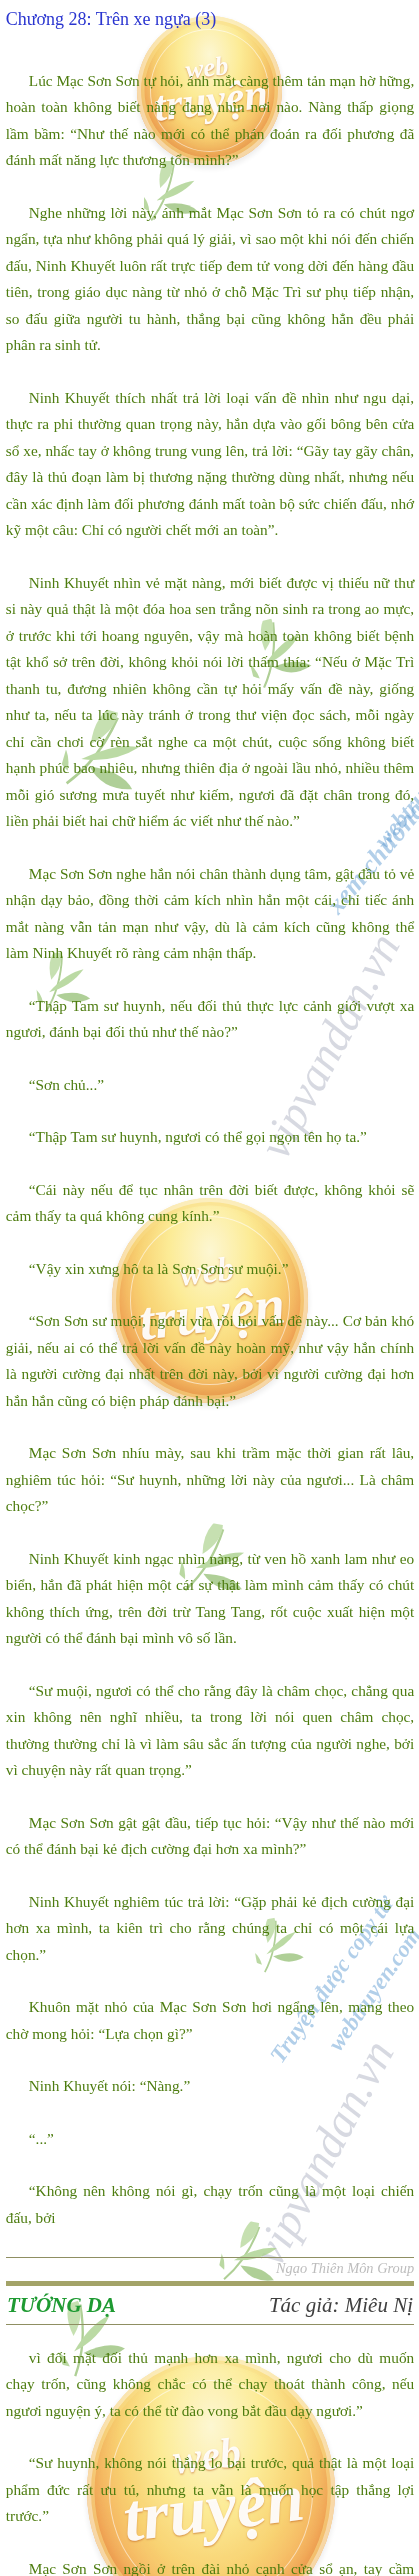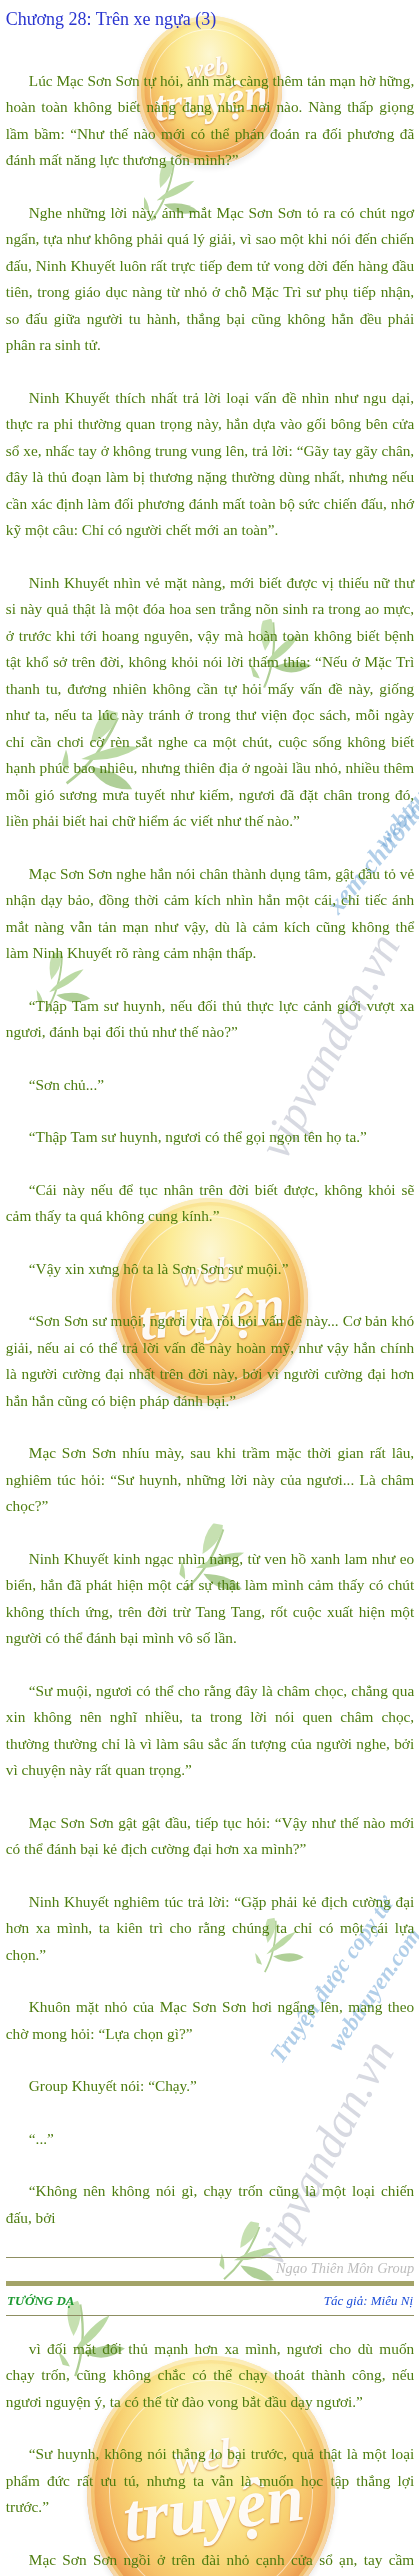--- a/index.html
+++ b/index.html
@@ -22,24 +22,24 @@
   
   .divider{margin:15px 0 19.6px 0;}
   .thin-rule{border:0;border-top:1.2px solid #8f8f62;height:0;margin:0;}
   .group-label{
     text-align:right;color:#bdbdbd;font-style:italic;
     font-size:14.4px;margin:1.7px 0 4px 0;
   }
   .thick-rule{height:5.2px;background:#a3a368;margin:0 0 7px 0;}
   .meta-row{
     display:flex;justify-content:space-between;align-items:flex-end;
-    font-style:italic;font-size:13px;padding:0 1.2px 5.8px 1.2px;
+    font-style:italic;font-size:21px;padding:0 1.2px 5.8px 1.2px;
   }
   .book-title{color:#1e9a32;font-weight:bold;}
-  .author{color:#1d4ed8;}
+  .author{color:#404040;}
   
   .decor{position:absolute;inset:0;z-index:0;pointer-events:none;}
   .badge{
     position:absolute;border-radius:50%;
     background:radial-gradient(ellipse at 50% 26%,
       #fdf7cf 0%, #fcea8e 30%, #f8cf68 52%, #f3a04c 76%, #ea7e34 100%);
     box-shadow:
       inset 0 0 0 4px rgba(255,255,255,.40),
       inset 0 0 0 7.5px rgba(250,220,130,.55),
       inset 0 -11.5px 19.6px rgba(205,95,25,.45),
@@ -160,21 +160,21 @@
       <p class="para">“Thập Tam sư huynh, ngươi có thể gọi ngọn tên họ ta.”</p>
       <p class="para">“Cái này nếu để tục nhân trên đời biết được, không khỏi sẽ cảm thấy ta quá không cung kính.”</p>
       <p class="para">“Vậy xin xưng hô ta là Sơn Sơn sư muội.”</p>
       <p class="para">“Sơn Sơn sư muội, ngươi vừa rồi hỏi vấn đề này... Cơ bản khó giải, nếu ai có thể trả lời vấn đề này hoàn mỹ, như vậy hắn chính là người cường đại nhất trên đời này, bởi vì người cường đại hơn hắn hắn cũng có biện pháp đánh bại.”</p>
       <p class="para">Mạc Sơn Sơn nhíu mày, sau khi trầm mặc thời gian rất lâu, nghiêm túc hỏi: “Sư huynh, những lời này của ngươi... Là châm chọc?”</p>
       <p class="para">Ninh Khuyết kinh ngạc nhìn nàng, từ ven hồ xanh lam như eo biển, hắn đã phát hiện một cái sự thật làm mình cảm thấy có chút không thích ứng, trên đời trừ Tang Tang, rốt cuộc xuất hiện một người có thể đánh bại mình vô số lần.</p>
       <p class="para">“Sư muội, ngươi có thể cho rằng đây là châm chọc, chẳng qua xin không nên nghĩ nhiều, ta trong lời nói quen châm chọc, thường thường chỉ là vì làm sâu sắc ấn tượng của người nghe, bởi vì chuyện này rất quan trọng.”</p>
       <p class="para">Mạc Sơn Sơn gật gật đầu, tiếp tục hỏi: “Vậy như thế nào mới có thể đánh bại kẻ địch cường đại hơn xa mình?”</p>
       <p class="para">Ninh Khuyết nghiêm túc trả lời: “Gặp phải kẻ địch cường đại hơn xa mình, ta kiên trì cho rằng chúng ta chỉ có một cái lựa chọn.”</p>
       <p class="para">Khuôn mặt nhỏ của Mạc Sơn Sơn hơi ngẩng lên, mang theo chờ mong hỏi: “Lựa chọn gì?”</p>
-      <p class="para">Group Khuyết nói: “Chạy.”</p>
+      <p class="para">Ninh Khuyết nói: “Nàng.”</p>
       <p class="para">“...”</p>
       <p class="para">“Không nên không nói gì, chạy trốn cũng là một loại chiến đấu, bởi</p>
     </section>
 
   <div class="divider">
     <hr class="thin-rule">
     <div class="group-label">Ngạo Thiên Môn Group</div>
     <div class="thick-rule"></div>
     <div class="meta-row">
       <span class="book-title">TƯỚNG DẠ</span>

